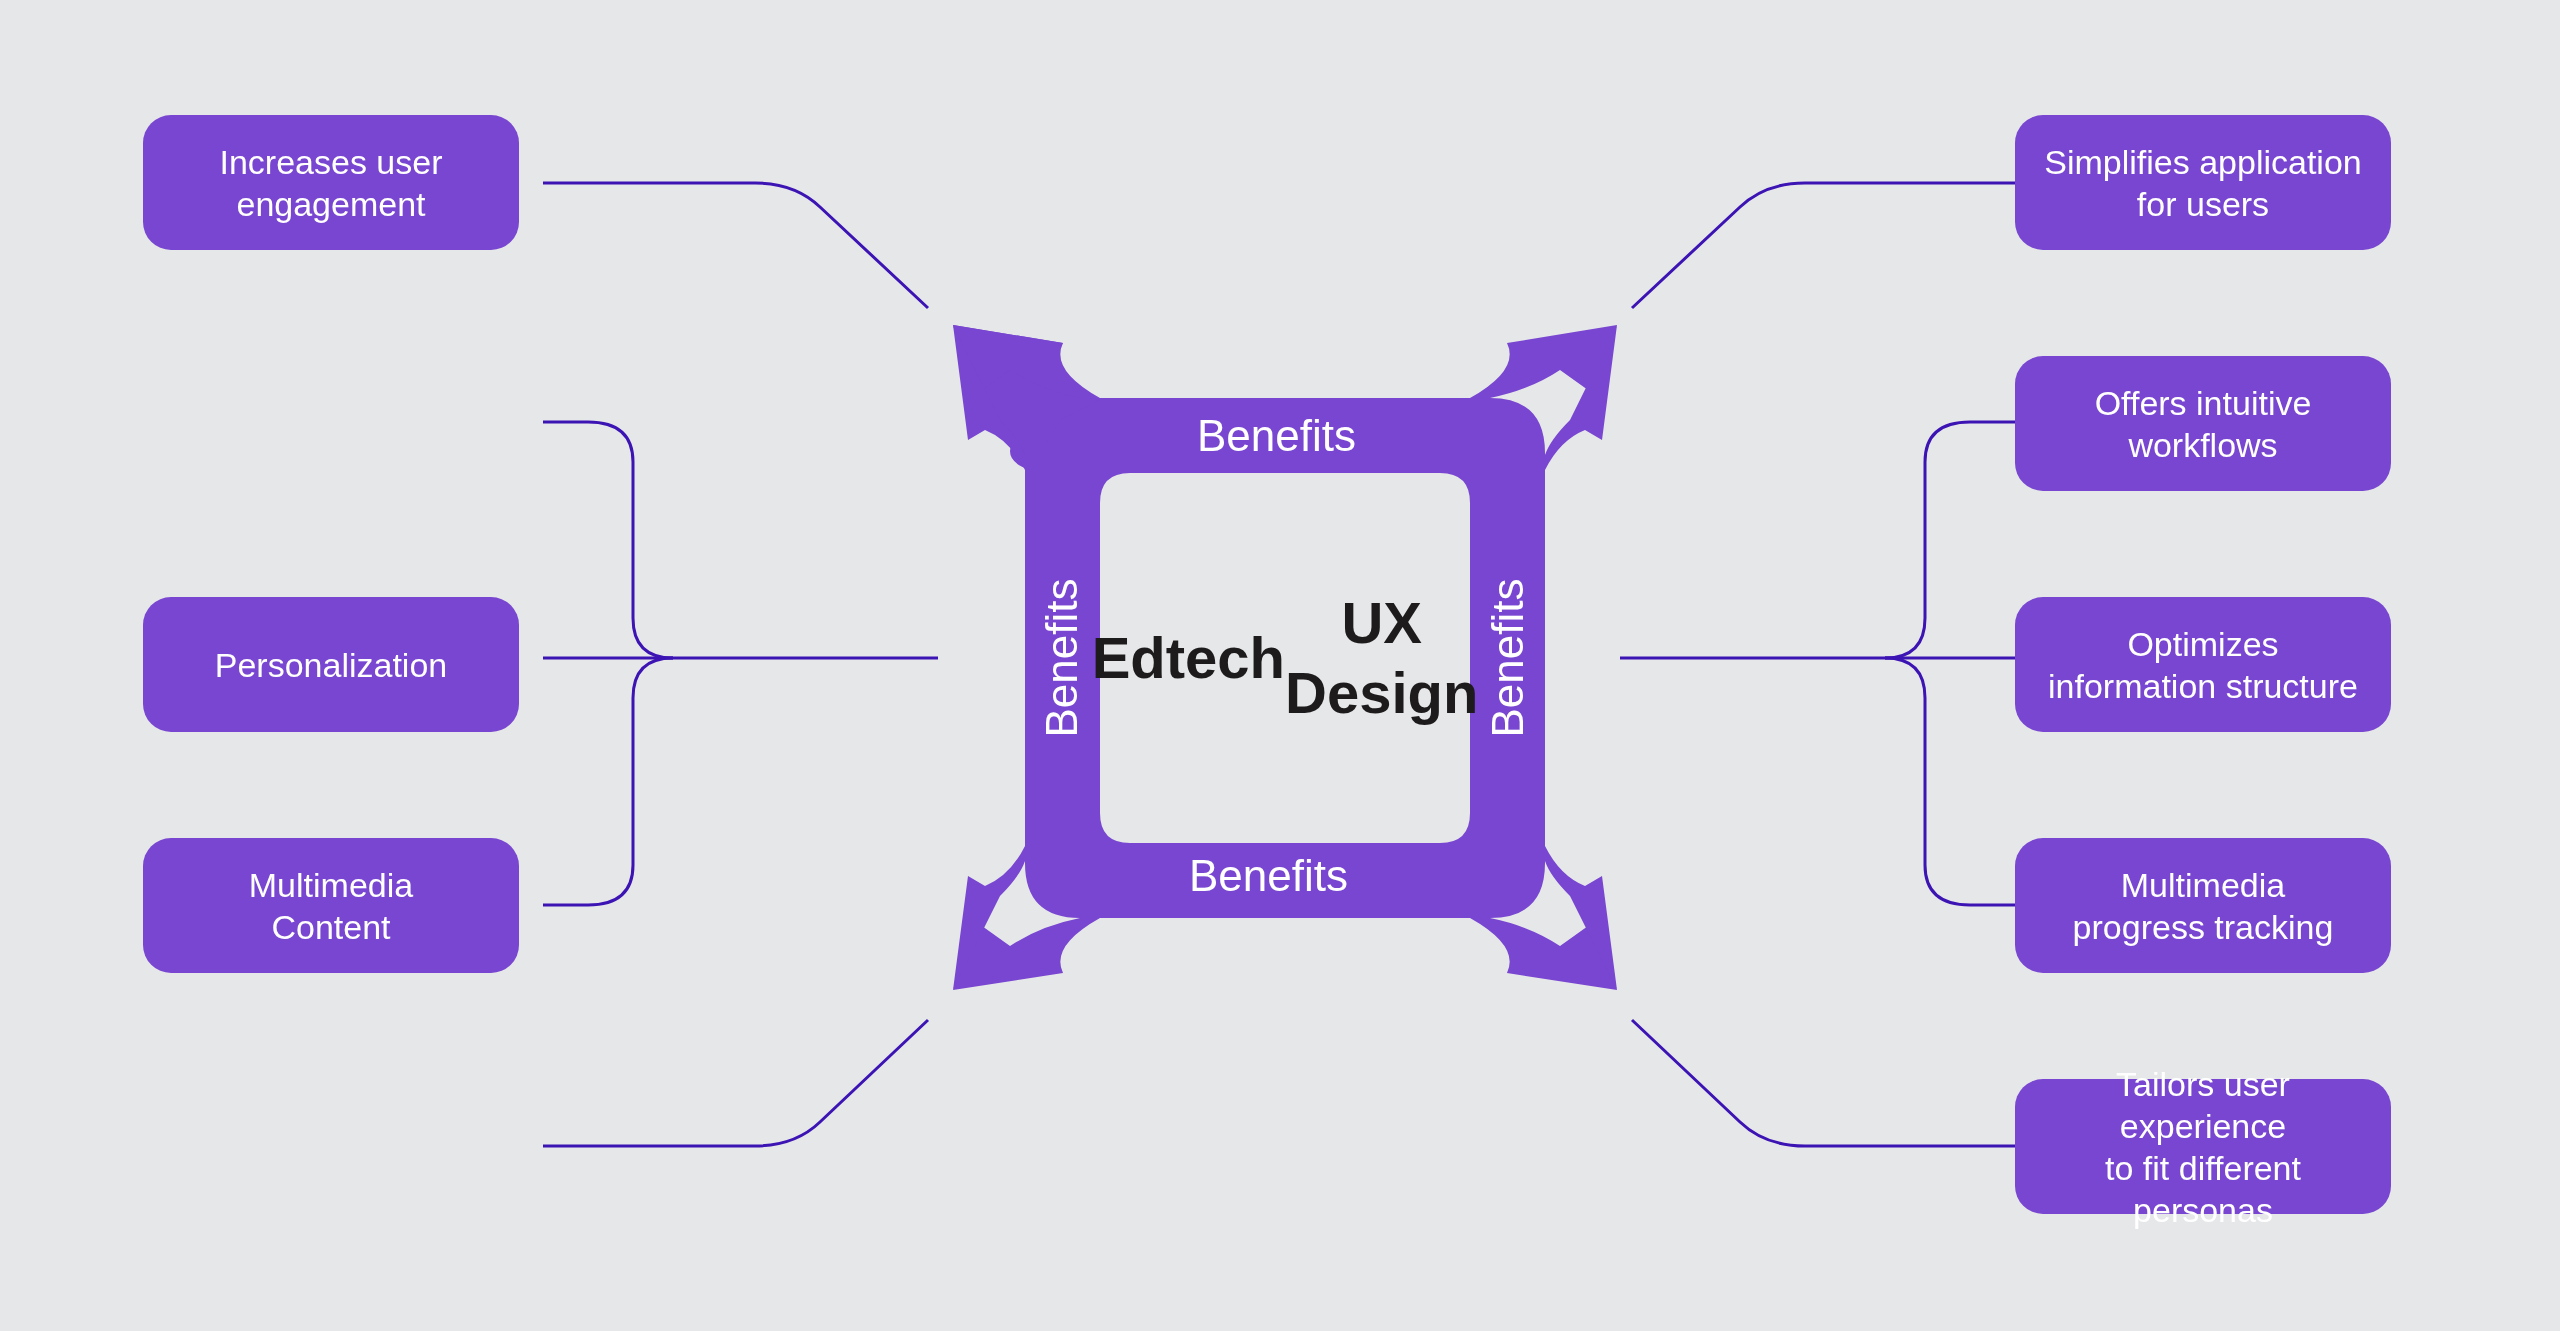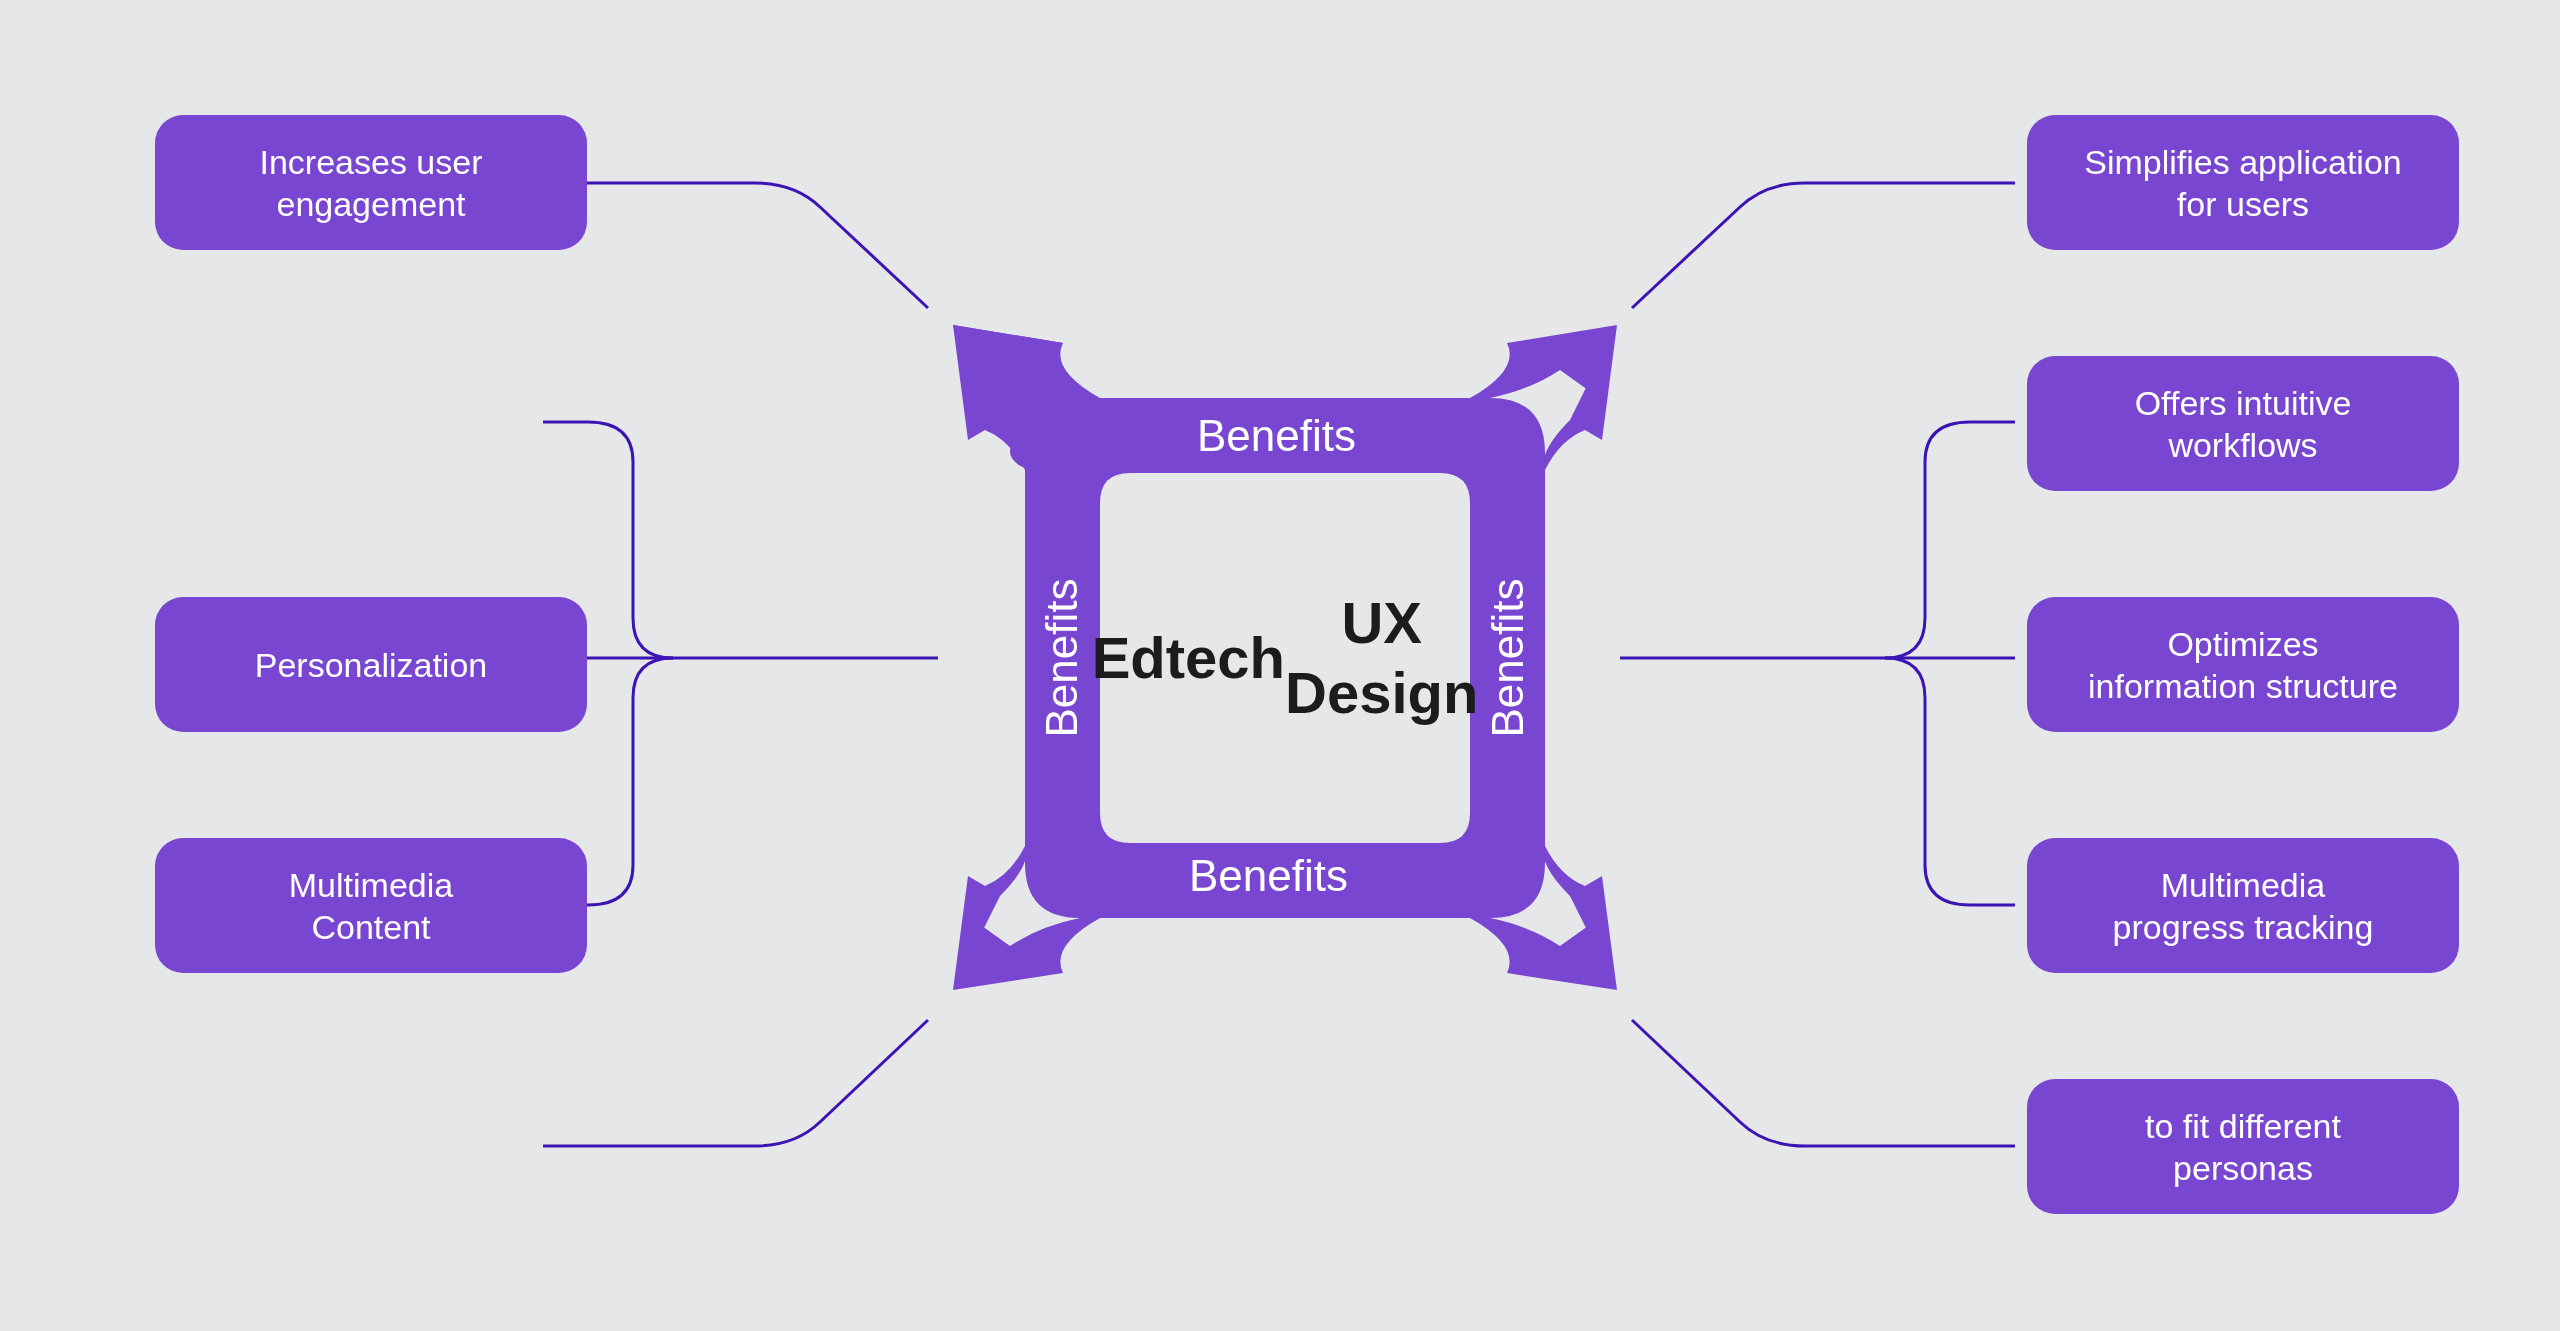--- a/index.html
+++ b/index.html
@@ -5,31 +5,30 @@
   html, body { margin: 0; padding: 0; }
   body {
     width: 2560px; height: 1331px; overflow: hidden;
     background: #e6e7e9;
     font-family: "Liberation Sans", "DejaVu Sans", sans-serif;
     position: relative;
   }
   #canvas { position: absolute; left: 0; top: 0; width: 2560px; height: 1331px; }
   .box {
     position: absolute;
-    width: 432px; height: 135px;
+    width: 376px; height: 135px;
     background: #7846d0;
     border-radius: 28px;
     display: flex; align-items: center; justify-content: center;
     text-align: center;
     color: #ffffff;
     font-size: 34px;
     line-height: 42px;
     box-sizing: border-box;
     padding: 0 14px;
-    margin-left: 12px;
   }
   .box span { display: block; }
   .center-title {
     position: absolute;
     left: 1100px; top: 473px; width: 370px; height: 370px;
     display: flex; align-items: center; justify-content: center;
     color: #1e1b1c;
     font-weight: bold;
     font-size: 58px;
     line-height: 70px;
@@ -135,18 +134,19 @@
       </div>
   </div>
   <div class="box" style="left:2015px; top:838px;">
     <div>
         <span>Multimedia</span>
         <span>progress tracking</span>
       </div>
   </div>
   <div class="box" style="left:2015px; top:1079px;">
     <div>
+        <span>Tailors user experience</span>
         <span>to fit different</span>
         <span>personas</span>
       </div>
   </div>
 
 </div>
 
 </body></html>

